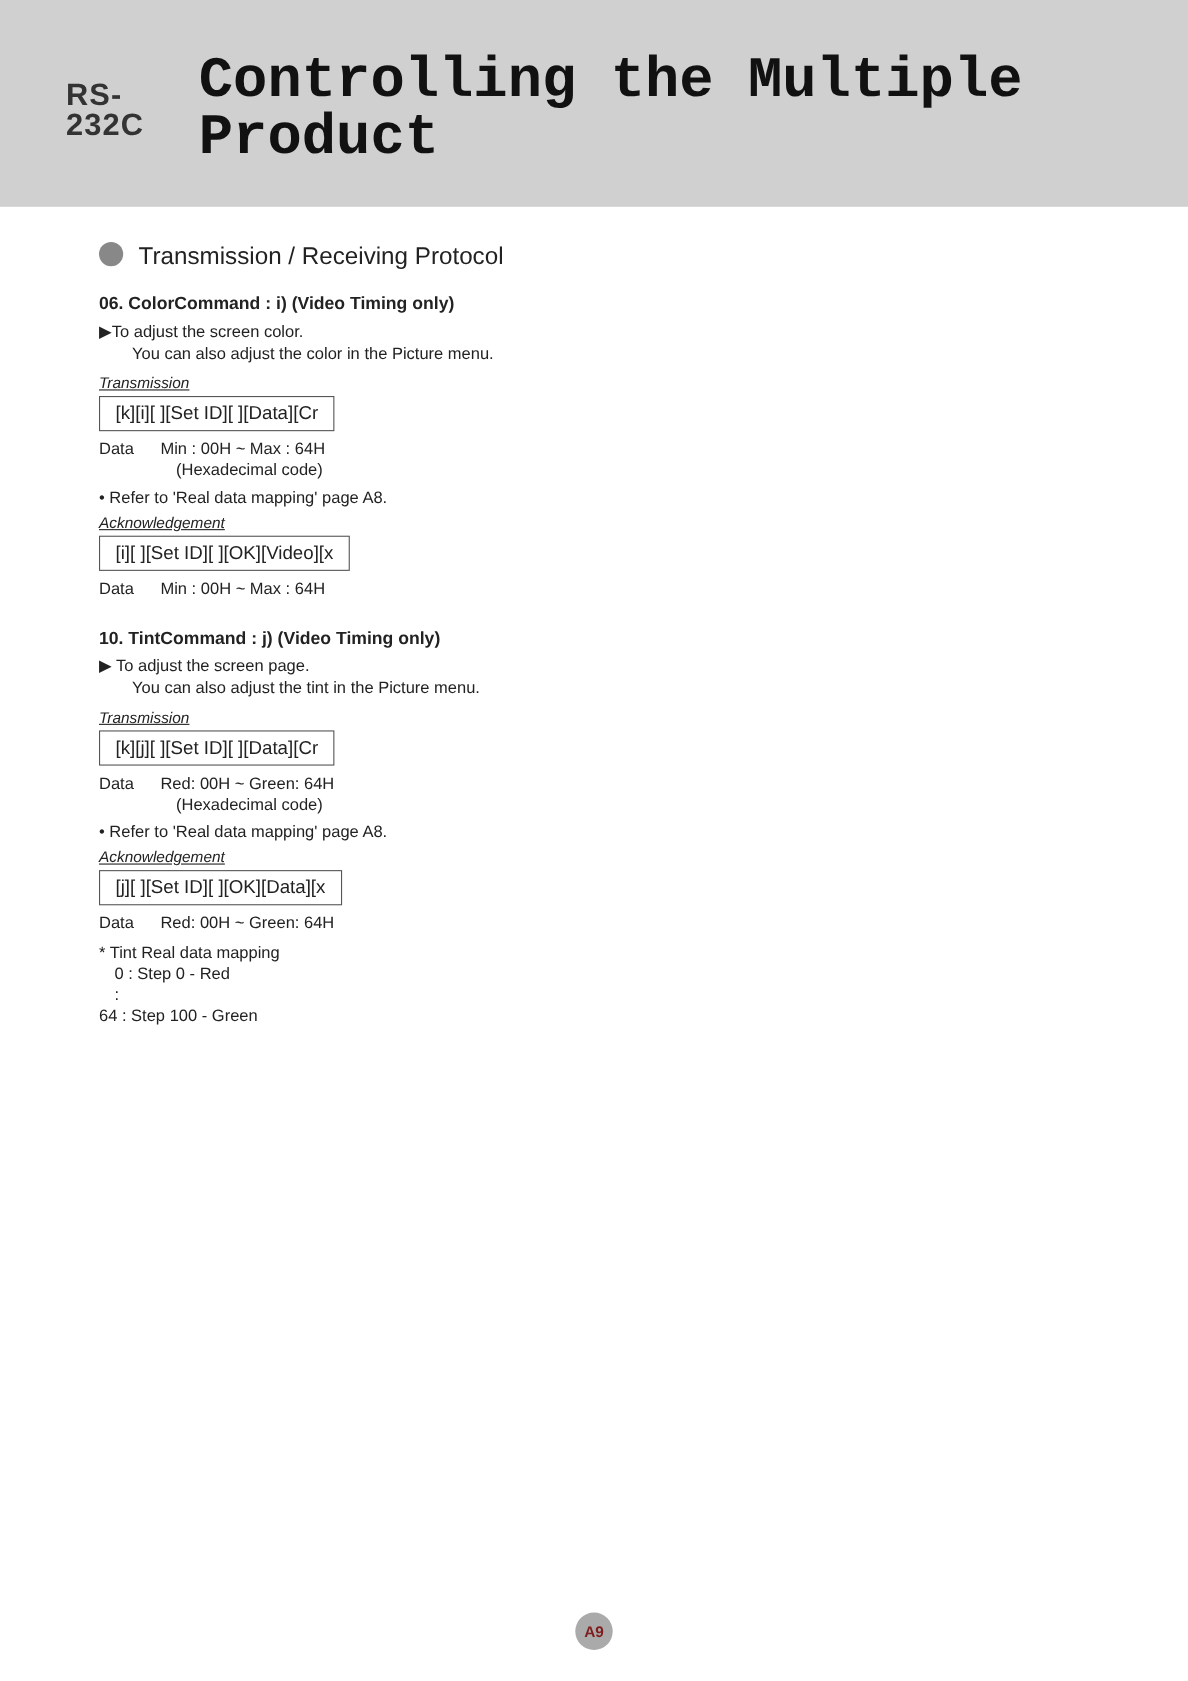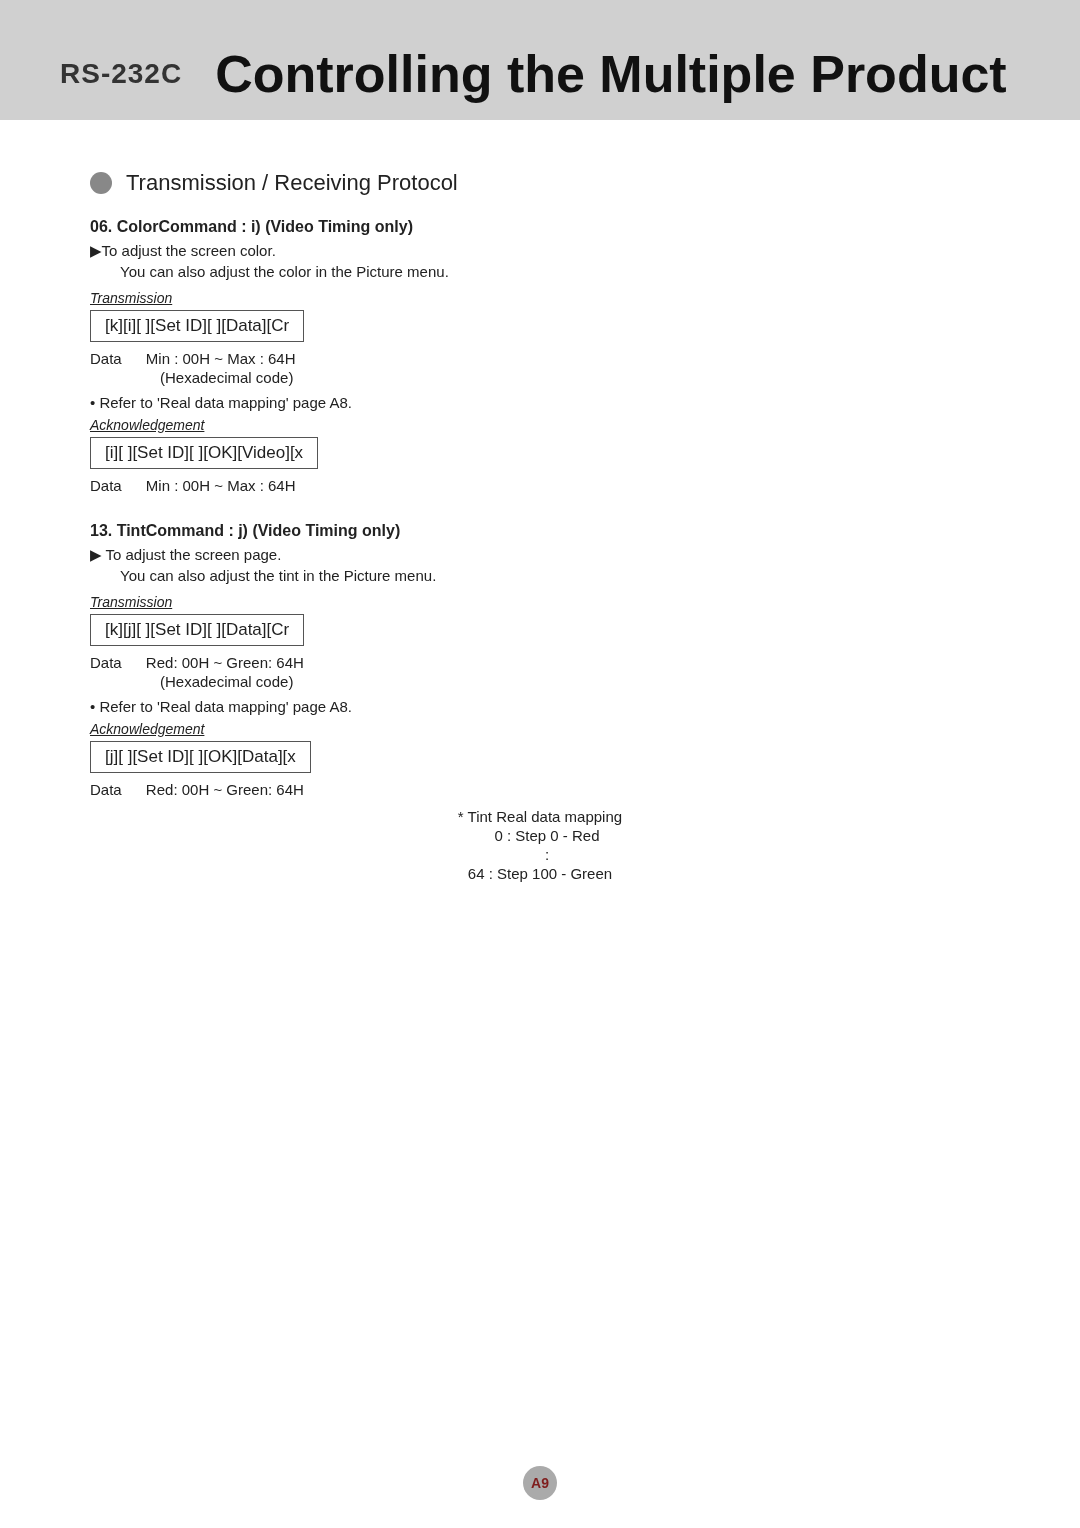--- a/index.html
+++ b/index.html
@@ -18,57 +18,56 @@
       background: #fff;
       position: relative;
       display: flex;
       flex-direction: column;
     }
 
     
     .header-band {
       background: #d0d0d0;
       width: 100%;
-      padding: 48px 60px 20px 60px;
+      padding: 48px 60px 36px 60px;
       display: flex;
       align-items: flex-end;
-      gap: 15px;
     }
 
     .header-rs {
       font-size: 28px;
       font-weight: bold;
       color: #333;
       margin-right: 18px;
       font-family: Arial, sans-serif;
       letter-spacing: 1px;
       line-height: 1;
       align-self: center;
     }
 
     .header-title {
       font-size: 52px;
       font-weight: bold;
       color: #111;
-      font-family: Liberation Sans, sans-serif;
+      font-family: Liberation Mono, monospace;
       line-height: 1;
     }
 
     
     .content {
       padding: 30px 90px 60px 90px;
       flex: 1;
     }
 
     
     .section-heading {
       display: flex;
-      align-items: center;
+      align-items: flex-start;
       margin-bottom: 22px;
-      margin-top: 20px;
+      margin-top: 2px;
     }
 
     .section-circle {
       width: 22px;
       height: 22px;
       border-radius: 50%;
       background: #888;
       margin-right: 14px;
       flex-shrink: 0;
     }
@@ -144,21 +143,20 @@
     }
 
     .data-line-spaced {
       font-size: 15px;
       margin-bottom: 10px;
     }
 
     .tint-mapping {
       font-size: 15px;
       margin-top: 10px;
-      text-align: center;
     }
     .tint-mapping div {
       margin-bottom: 2px;
     }
 
     
     .page-number {
       position: absolute;
       bottom: 28px;
       left: 50%;
@@ -221,21 +219,21 @@
       <div>
         <span class="code-box">[i][  ][Set ID][  ][OK][Video][x</span>
       </div>
       <div class="data-line-spaced">
         <span style="margin-right:20px;">Data</span>
         <span>Min : 00H ~ Max : 64H</span>
       </div>
     </div>
 
     <div class="command-block">
-      <div class="command-heading">13. TintCommand : j) (Video Timing only)</div>
+      <div class="command-heading">10. TintCommand : j) (Video Timing only)</div>
       <div class="command-desc arrow-bullet">▶ To adjust the screen page.</div>
       <div class="command-desc-indent">You can also adjust the tint in the Picture menu.</div>
 
       <div class="sub-label">
         <span style="text-decoration:underline;">Transmission</span>
       </div>
       <div>
         <span class="code-box">[k][j][  ][Set ID][  ][Data][Cr</span>
       </div>
       <div class="data-line">

